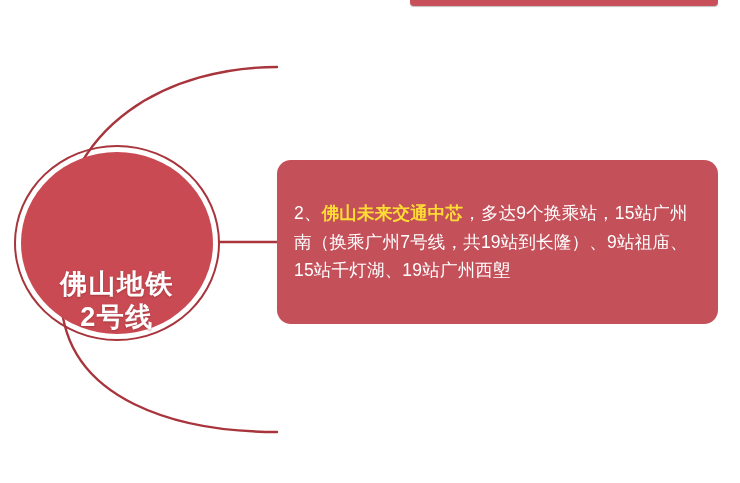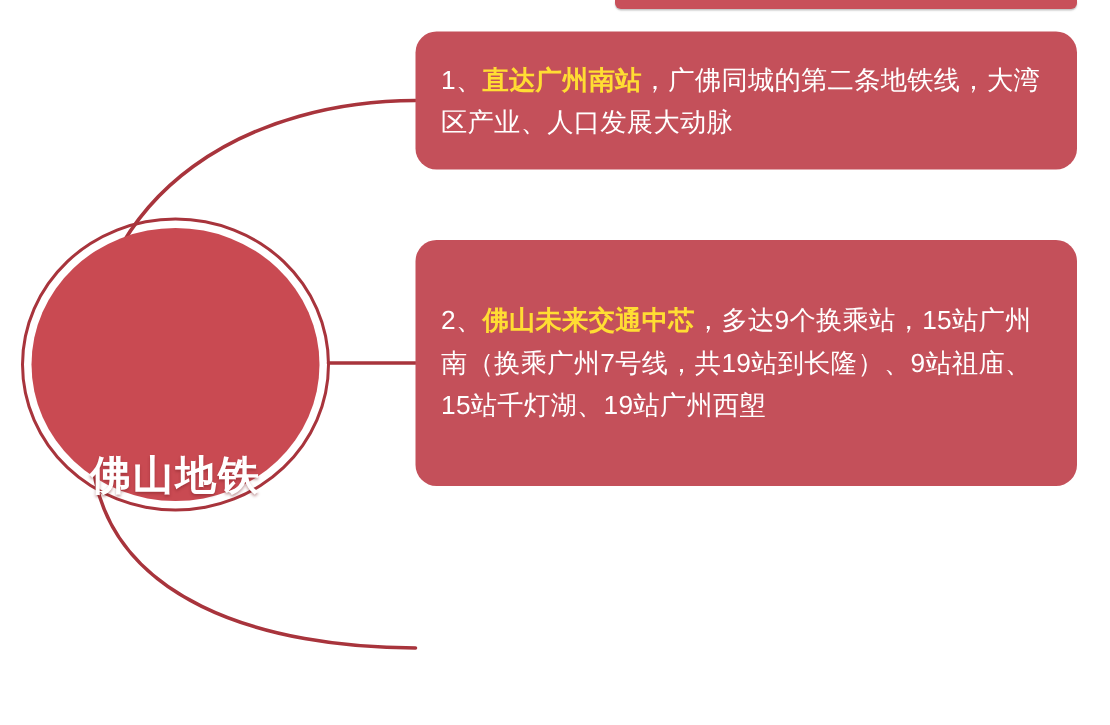--- a/index.html
+++ b/index.html
@@ -131,28 +131,24 @@
   <svg id="connectors" viewBox="0 0 740 483" xmlns="http://www.w3.org/2000/svg">
     <path d="M 57 260 C 57 120 175 67 277 67" fill="none" stroke="#a8343c" stroke-width="2.4" stroke-linecap="round"></path>
     <path d="M 219 242 L 277 242" fill="none" stroke="#a8343c" stroke-width="2.4" stroke-linecap="round"></path>
     <path d="M 61 300 C 66 402 180 432 277 432" fill="none" stroke="#a8343c" stroke-width="2.4" stroke-linecap="round"></path>
   </svg>
 
   <div class="center-node">
     <div class="center-ring"></div>
     <div class="center-disc">
       <div class="center-label">佛山地铁</div>
+      <div class="center-label">2号线</div>
     </div>
   </div>
 
-  <div class="card" id="card1">
-    <div class="card-text">
-      <span>1、</span><span class="hl">直达广州南站</span><span>，广佛同城的第二条地铁线，大湾区产业、人口发展大动脉</span>
-    </div>
-  </div>
 
   <div class="card" id="card2">
     <div class="card-text">
       <span>2、</span><span class="hl">佛山未来交通中芯</span><span>，多达9个换乘站，15站广州南（换乘广州7号线，共19站到长隆）、9站祖庙、15站千灯湖、19站广州西塱</span>
     </div>
   </div>
 
 
 </div>
 

